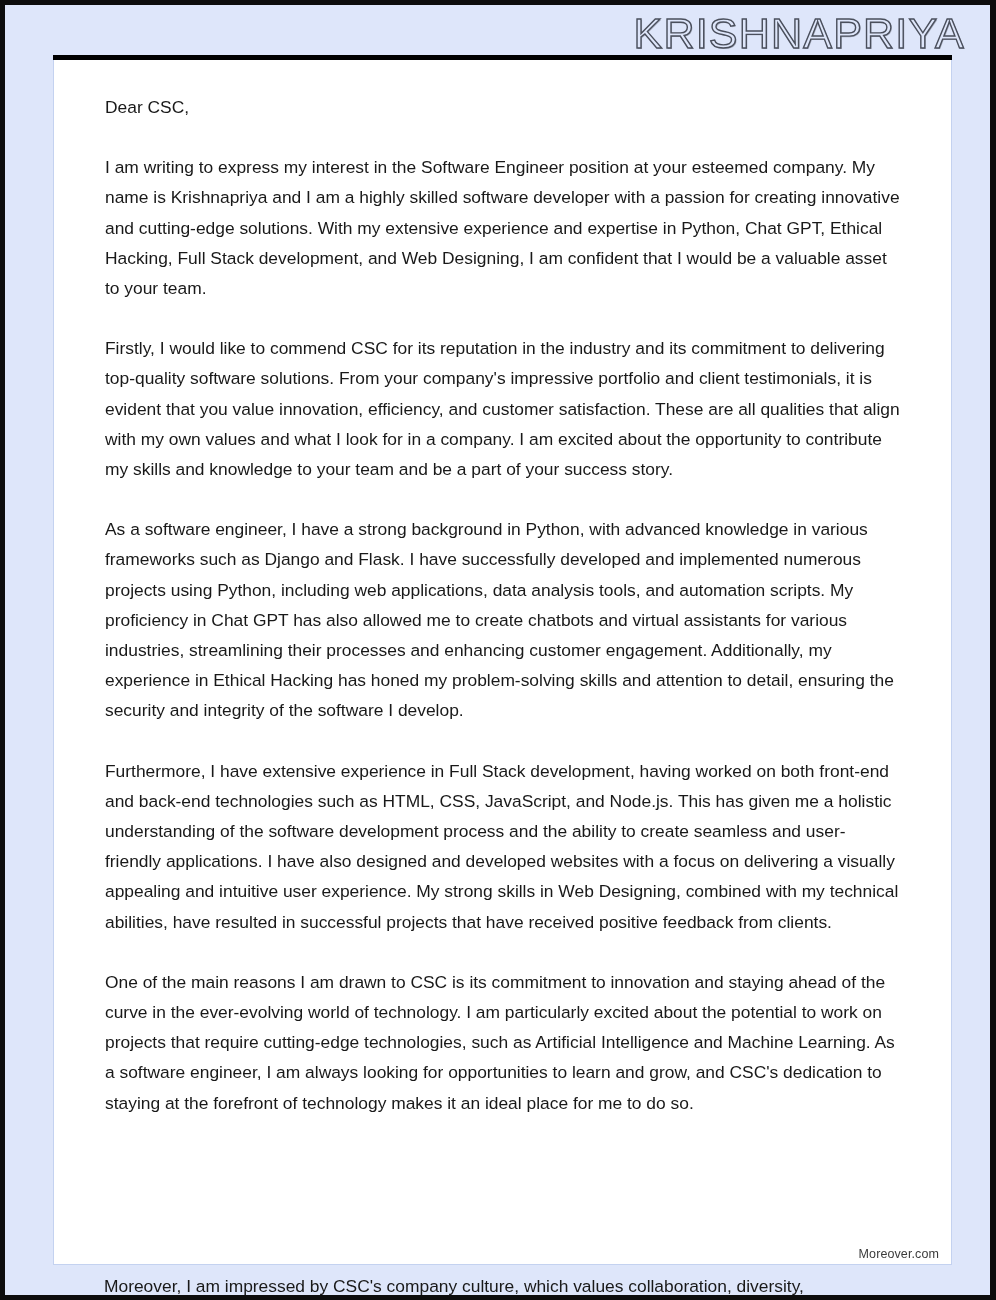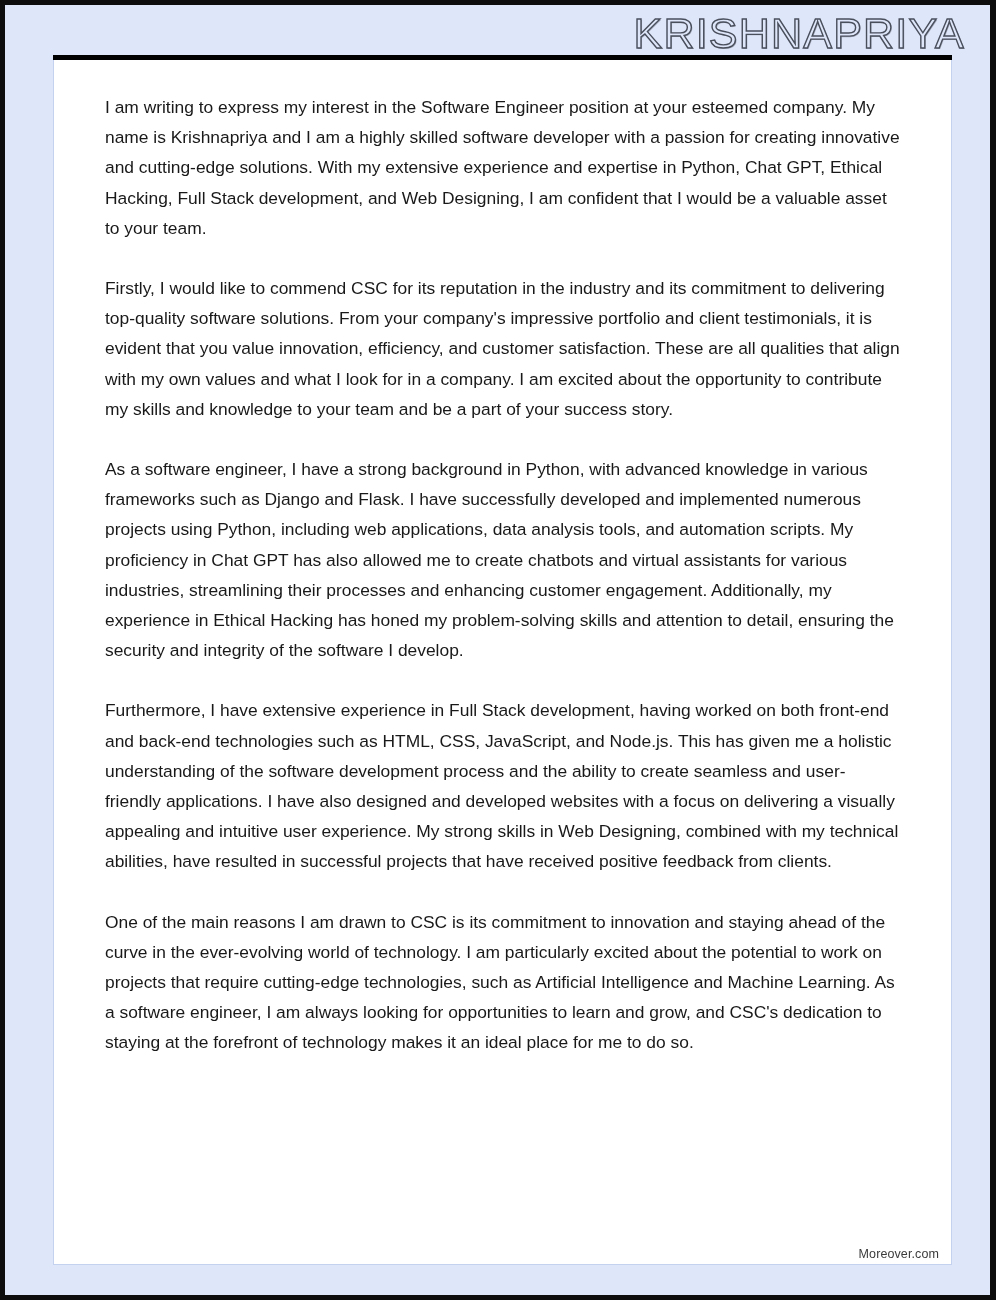--- a/index.html
+++ b/index.html
@@ -138,24 +138,26 @@
   <div class="page-canvas">
 
     <div class="header-band">
       <div class="doc-title">KRISHNAPRIYA</div>
     </div>
 
     <div class="title-rule"></div>
 
     <div class="sheet">
       <div class="sheet-body">
+        <p class="para salutation">Dear CSC,</p>
         <p class="para">I am writing to express my interest in the Software Engineer position at your esteemed company. My name is Krishnapriya and I am a highly skilled software developer with a passion for creating innovative and cutting-edge solutions. With my extensive experience and expertise in Python, Chat GPT, Ethical Hacking, Full Stack development, and Web Designing, I am confident that I would be a valuable asset to your team.</p>
         <p class="para">Firstly, I would like to commend CSC for its reputation in the industry and its commitment to delivering top-quality software solutions. From your company's impressive portfolio and client testimonials, it is evident that you value innovation, efficiency, and customer satisfaction. These are all qualities that align with my own values and what I look for in a company. I am excited about the opportunity to contribute my skills and knowledge to your team and be a part of your success story.</p>
         <p class="para">As a software engineer, I have a strong background in Python, with advanced knowledge in various frameworks such as Django and Flask. I have successfully developed and implemented numerous projects using Python, including web applications, data analysis tools, and automation scripts. My proficiency in Chat GPT has also allowed me to create chatbots and virtual assistants for various industries, streamlining their processes and enhancing customer engagement. Additionally, my experience in Ethical Hacking has honed my problem-solving skills and attention to detail, ensuring the security and integrity of the software I develop.</p>
         <p class="para">Furthermore, I have extensive experience in Full Stack development, having worked on both front-end and back-end technologies such as HTML, CSS, JavaScript, and Node.js. This has given me a holistic understanding of the software development process and the ability to create seamless and user-friendly applications. I have also designed and developed websites with a focus on delivering a visually appealing and intuitive user experience. My strong skills in Web Designing, combined with my technical abilities, have resulted in successful projects that have received positive feedback from clients.</p>
         <p class="para">One of the main reasons I am drawn to CSC is its commitment to innovation and staying ahead of the curve in the ever-evolving world of technology. I am particularly excited about the potential to work on projects that require cutting-edge technologies, such as Artificial Intelligence and Machine Learning. As a software engineer, I am always looking for opportunities to learn and grow, and CSC's dedication to staying at the forefront of technology makes it an ideal place for me to do so.</p>
       </div>
       <div class="footer-mark">Moreover.com</div>
     </div>
 
+    <div class="overflow-line">Moreover, I am impressed by CSC's company culture, which values collaboration, diversity,</div>
 
   </div>
 </div>
 
 </body></html>

